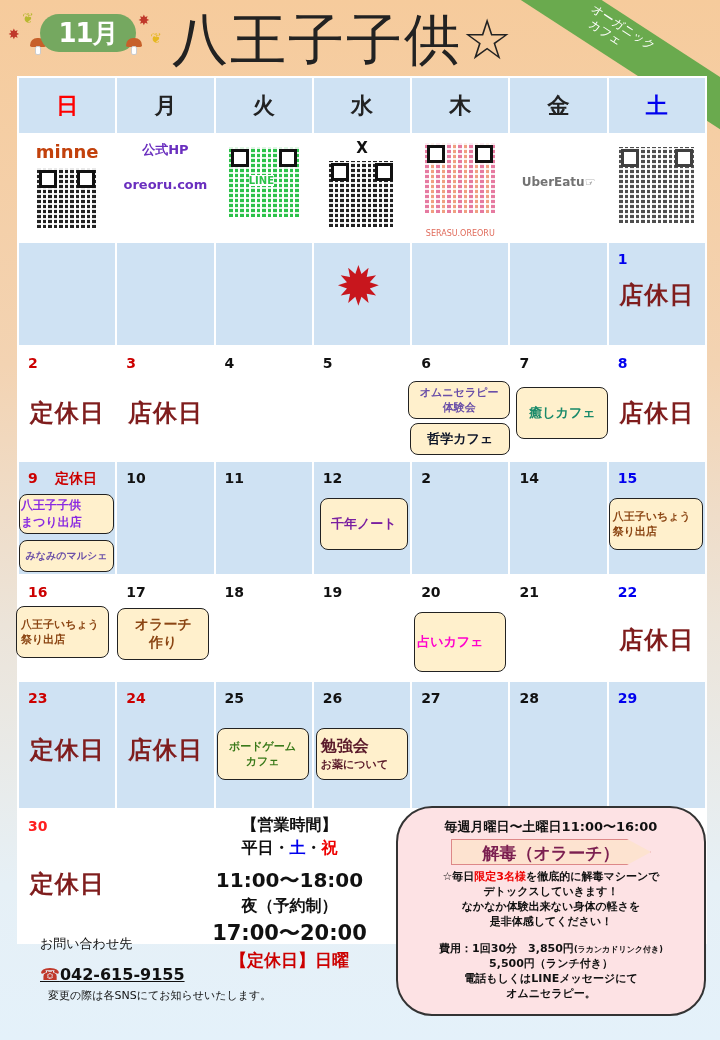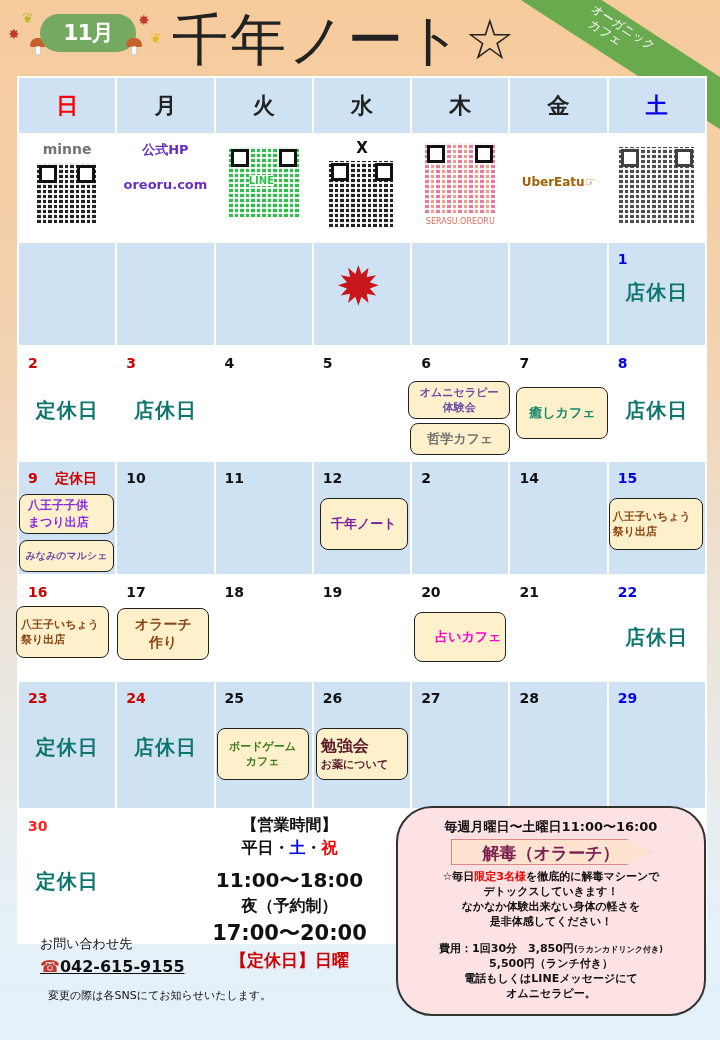--- a/index.html
+++ b/index.html
@@ -1,35 +1,35 @@
 <!DOCTYPE html>
 <html><head>
 <meta charset="utf-8">
 <style>
 *{box-sizing:border-box;margin:0;padding:0}
 body{width:720px;height:1040px;overflow:hidden;font-family:"DejaVu Sans","Liberation Sans",sans-serif;position:relative;
 background:linear-gradient(180deg,#f6cb9c 0%,#f3d3b2 35%,#ece4d9 60%,#e6f0f6 85%,#e4f1fa 100%);}
 .header{position:absolute;left:0;top:0;width:720px;height:76px}
 .badge-wrap{position:absolute;left:8px;top:8px;width:158px;height:50px}
-.badge{position:absolute;left:32px;top:6px;width:96px;height:38px;border-radius:20px;background:#75a860;color:#fff;font-weight:bold;font-size:22px;text-align:center;line-height:38px;letter-spacing:-1px}
+.badge{position:absolute;left:32px;top:6px;width:96px;height:38px;border-radius:20px;background:#75a860;color:#fff;font-weight:bold;font-size:26px;text-align:center;line-height:38px;letter-spacing:-1px}
 .leaf-s{position:absolute;font-size:14px}
 .mush{position:absolute;width:16px;height:18px}
 .mush .cap{position:absolute;left:0;top:0;width:16px;height:9px;background:#c7602a;border-radius:8px 8px 2px 2px}
 .mush .stem{position:absolute;left:5px;top:8px;width:6px;height:9px;background:#fff;border:1px solid #ccc;border-radius:2px}
 .title{position:absolute;left:172px;top:6px;font-size:56px;color:#222;font-family:"DejaVu Sans",sans-serif;letter-spacing:2px;line-height:68px}
 .ribbon{position:absolute;left:540px;top:-40px;width:300px;height:44px;background:#6aaa4e;transform:rotate(33deg);transform-origin:0 0;color:#fff;font-size:12px;line-height:14px;padding:4px 0 0 70px}
 .cal{position:absolute;left:17px;top:76px;width:690px;border-collapse:collapse;table-layout:fixed}
 .cal td,.cal th{border:2px solid #fff;vertical-align:top;position:relative}
 .hd th{height:57px;background:#cfe2f3;font-size:22px;font-weight:bold;text-align:center;vertical-align:middle;color:#222}
 .qr td{height:108px;background:#fff;text-align:center}
 .blue td{background:#cfe2f3}
 .white td{background:#fff}
 .daynum{position:absolute;left:9px;top:8px;font-size:14px;font-weight:bold;color:#111}
 .red{color:#cc0000}.blu{color:#0000ee}
-.closed{position:absolute;left:0;right:0;text-align:center;font-size:20px;font-weight:bold;color:#0f766e;letter-spacing:1px}
+.closed{position:absolute;left:0;right:0;text-align:center;font-size:24px;font-weight:bold;color:#7f1d1d;letter-spacing:1px}
 .ev{position:absolute;background:#fff0cc;border:1.5px solid #222;border-radius:8px;text-align:center;font-weight:bold;display:flex;flex-direction:column;justify-content:center}
 .qrimg{width:60px;height:60px;margin:0 auto;background:
 repeating-linear-gradient(0deg,transparent 0 3px,rgba(255,255,255,.9) 3px 5px),
 repeating-linear-gradient(90deg,#222 0 4px,#fff 4px 6px,#222 6px 9px,#fff 9px 11px);position:relative}
 .qrimg::before,.qrimg::after{content:"";position:absolute;width:12px;height:12px;border:3px solid #111;background:#fff;top:2px;left:2px}
 .qrimg::after{left:auto;right:2px}
 .qlabel{font-size:13px;font-weight:bold;margin-top:8px}
 .info-left{position:absolute;left:40px;top:935px;font-size:13px;color:#111}
 .hours{position:absolute;left:212px;top:815px;width:155px;text-align:center;font-weight:bold;color:#111}
 .detox{position:absolute;left:396px;top:806px;width:310px;height:210px;background:#fde2e4;border:2px solid #333;border-radius:36px;text-align:center;font-size:11px;font-weight:bold;color:#111;padding-top:10px}
@@ -47,62 +47,62 @@
         <div class="stem"></div>
       </div>
     <div class="badge">11月</div>
     <div class="mush" style="left:118px;top:30px">
         <div class="cap"></div>
         <div class="stem"></div>
       </div>
     <span class="leaf-s" style="left:130px;top:4px;color:#c0392b">✸</span>
     <span class="leaf-s" style="left:142px;top:22px;color:#e6b820">❦</span>
   </div>
-  <div class="title">千年ノート☆</div>
+  <div class="title">八王子子供☆</div>
 </div>
 <div class="ribbon">
   <div>オーガニック</div>
   <div style="padding-left:6px">カフェ</div>
 </div>
 
 <table class="cal">
   <tbody>
       <tr class="hd">
     <th style="color:#ff0000">日</th>
     <th>月</th>
     <th>火</th>
     <th>水</th>
     <th>木</th>
     <th>金</th>
     <th style="color:#0000ee">土</th>
   </tr>
   <tr class="qr">
     <td>
-      <div class="qlabel" style="color:#737373;margin-top:6px;font-size:14px">minne</div>
+      <div class="qlabel" style="color:#c2410c;margin-top:6px;font-size:18px">minne</div>
       <div class="qrimg" style="margin-top:6px"></div>
     </td>
     <td>
       <div class="qlabel" style="color:#6a2fbf;margin-top:6px">公式HP</div>
       <div style="color:#6a2fbf;font-size:13px;font-weight:bold;margin-top:18px">oreoru.com</div>
     </td>
     <td>
       <div class="qrimg" style="margin-top:12px;width:70px;height:70px;filter:hue-rotate(0deg);background:repeating-linear-gradient(0deg,transparent 0 3px,rgba(255,255,255,.85) 3px 5px),repeating-linear-gradient(90deg,#2cc24a 0 4px,#fff 4px 6px,#2cc24a 6px 9px,#fff 9px 11px)">
         <span style="position:absolute;left:20px;top:28px;background:#fff;color:#2cc24a;font-size:10px;font-weight:bold">LINE</span>
       </div>
     </td>
     <td>
       <div class="qlabel" style="color:#111;margin-top:4px;font-size:15px">X</div>
       <div class="qrimg" style="margin-top:4px;width:66px;height:66px"></div>
     </td>
     <td>
       <div class="qrimg" style="margin-top:8px;width:70px;height:70px;background:repeating-linear-gradient(0deg,transparent 0 3px,rgba(255,255,255,.85) 3px 5px),repeating-linear-gradient(90deg,#e67aa0 0 4px,#fff 4px 6px,#f0a080 6px 9px,#fff 9px 11px)"></div>
-      <div style="color:#e06a5a;font-size:8px;margin-top:4px">SERASU.OREORU</div>
-    </td>
-    <td>
-      <div style="color:#a16207;font-size:12px;font-weight:bold;margin-top:40px">UberEatu☞</div>
+      <div style="color:#e06a5a;font-size:8px;margin-top:16px">SERASU.OREORU</div>
+    </td>
+    <td>
+      <div style="color:#737373;font-size:12px;font-weight:bold;margin-top:40px">UberEatu☞</div>
     </td>
     <td>
       <div class="qrimg" style="margin-top:12px;width:76px;height:76px;opacity:.8"></div>
     </td>
   </tr>
 
   <tr class="blue" style="height:104px">
     <td></td>
     <td></td>
     <td></td>
@@ -129,37 +129,37 @@
     <td>
           <span class="daynum">4</span>
         </td>
     <td>
           <span class="daynum">5</span>
         </td>
     <td>
       <span class="daynum">6</span>
       <div class="ev" style="left:-4px;top:34px;width:102px;height:38px;color:#6a4fa8;font-size:11px;white-space:pre-line">オムニセラピー
 体験会</div>
-      <div class="ev" style="left:-2px;top:76px;width:100px;height:32px;color:#737373;font-size:13px">哲学カフェ</div>
+      <div class="ev" style="left:-2px;top:76px;width:100px;height:32px;color:#0f172a;font-size:13px">哲学カフェ</div>
     </td>
     <td>
       <span class="daynum">7</span>
       <div class="ev" style="left:6px;top:40px;width:92px;height:52px;color:#1a8a6a;font-size:13px">癒しカフェ</div>
     </td>
     <td>
       <span class="daynum blu">8</span>
       <span class="closed" style="top:50px">店休日</span>
     </td>
   </tr>
 
   <tr class="blue" style="height:114px">
     <td>
       <span class="daynum red">9</span>
       <span style="position:absolute;left:36px;top:8px;font-size:14px;font-weight:bold;color:#cc0000">定休日</span>
-      <div class="ev" style="left:0;top:32px;width:95px;height:40px;color:#8a2be2;font-size:12px;text-align:left;padding-left:8px;white-space:pre-line">八王子子供
+      <div class="ev" style="left:0;top:32px;width:95px;height:40px;color:#8a2be2;font-size:12px;text-align:left;padding-left:1px;white-space:pre-line">八王子子供
 まつり出店</div>
       <div class="ev" style="left:0;top:78px;width:95px;height:32px;color:#6a4fa8;font-size:10px">みなみのマルシェ</div>
     </td>
     <td>
           <span class="daynum">10</span>
         </td>
     <td>
           <span class="daynum">11</span>
         </td>
     <td>
@@ -191,21 +191,21 @@
 作り</div>
     </td>
     <td>
           <span class="daynum">18</span>
         </td>
     <td>
           <span class="daynum">19</span>
         </td>
     <td>
       <span class="daynum">20</span>
-      <div class="ev" style="left:2px;top:36px;width:92px;height:50px;color:#ff00cc;font-size:13px;text-align:left;padding-left:20px">占いカフェ</div>
+      <div class="ev" style="left:2px;top:36px;width:92px;height:60px;color:#ff00cc;font-size:13px;text-align:left;padding-left:2px">占いカフェ</div>
     </td>
     <td>
           <span class="daynum">21</span>
         </td>
     <td>
       <span class="daynum blu">22</span>
       <span class="closed" style="top:48px">店休日</span>
     </td>
   </tr>
 
@@ -257,21 +257,21 @@
     <span>平日・</span><span style="color:#0000ee">土</span><span>・</span><span style="color:#ee0000">祝</span>
   </div>
   <div style="font-size:20px;margin-top:8px">11:00〜18:00</div>
   <div style="font-size:16px;margin-top:2px">夜（予約制）</div>
   <div style="font-size:21px;margin-top:2px">17:00〜20:00</div>
   <div style="font-size:17px;color:#cc0000;margin-top:2px">【定休日】日曜</div>
 </div>
 
 <div class="info-left">
   <div>お問い合わせ先</div>
-  <div style="margin-top:4px;font-size:16px;font-weight:bold;text-decoration:underline">
+  <div style="margin-top:12px;font-size:16px;font-weight:bold;text-decoration:underline">
     <span style="color:#c0392b">☎</span><span>042-615-9155</span>
   </div>
 </div>
 <div style="position:absolute;left:40px;top:988px;font-size:11px;color:#111;line-height:15px">
   <div style="padding-left:8px">変更の際は各SNSにてお知らせいたします。</div>
 </div>
 
 <div class="detox">
   <div style="font-size:13px">毎週月曜日〜土曜日11:00〜16:00</div>
   <div class="detox-arrow"><span>解毒（オラーチ）</span></div>

